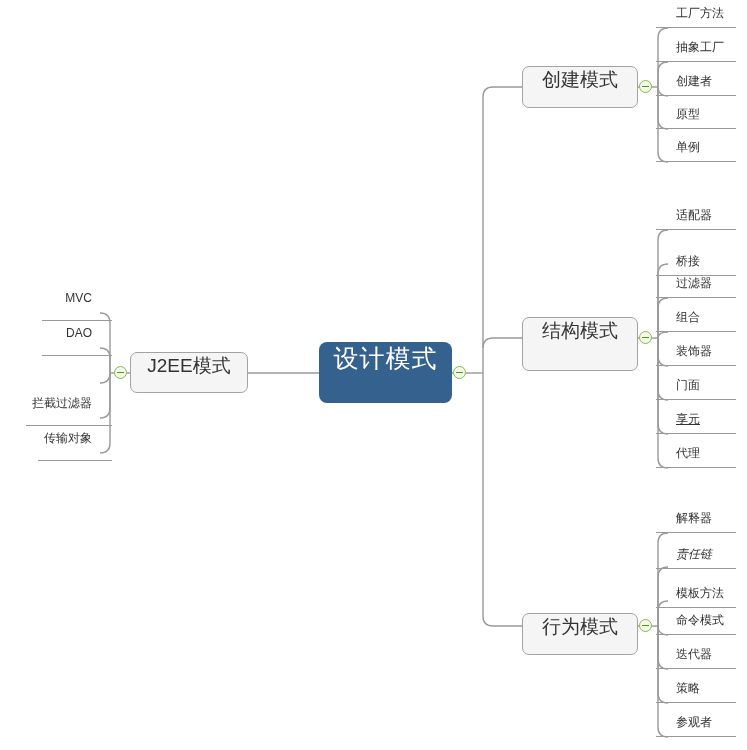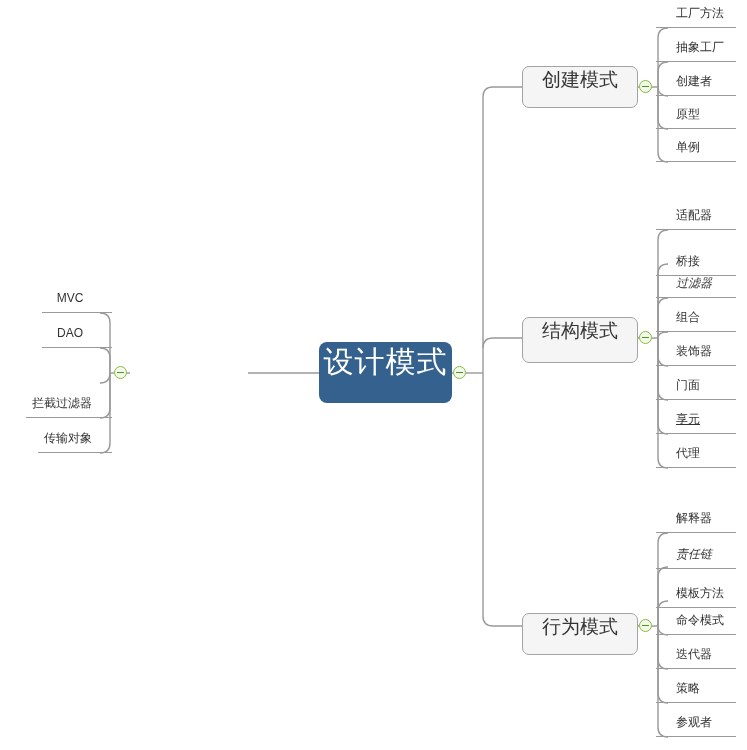--- a/index.html
+++ b/index.html
@@ -14,31 +14,31 @@
     --exp-fill:#F2F9E9;
     --exp-minus:#55931F;
   }
   html,body{margin:0;padding:0;background:#ffffff;}
   body{font-family:"Liberation Sans","DejaVu Sans",sans-serif;}
   #canvas{position:relative;width:747px;height:750px;background:#ffffff;overflow:hidden;}
   #links{position:absolute;left:0;top:0;}
   .node{position:absolute;display:flex;justify-content:center;
         white-space:nowrap;box-sizing:border-box;}
   .root-node{left:319px;top:342px;width:133px;height:61px;background:var(--root-fill);
-        color:var(--root-text);font-size:30px;border-radius:8px;letter-spacing:1px;}
+        color:var(--root-text);font-size:25px;border-radius:8px;letter-spacing:1px;}
   .branch{background:var(--branch-fill);border:1px solid var(--branch-border);
         border-radius:7px;color:var(--branch-text);font-size:19px;}
   .b0{left:130px;top:352px;width:118px;height:41px;}
   .b1{left:522px;top:66px;width:116px;height:42px;}
-  .b2{left:522px;top:317px;width:116px;height:46px;}
+  .b2{left:522px;top:317px;width:116px;height:54px;}
   .b3{left:522px;top:605px;width:116px;height:42px;margin-top:8px;}
   .leaf{position:absolute;box-sizing:border-box;font-size:12px;line-height:20px;
         color:var(--leaf-text);border-bottom:1.4px solid var(--line);white-space:nowrap;}
   .leaf.right{left:656px;padding:0 6px 4px 20px;min-width:80px;text-align:left;}
-  .leaf.left{right:635px;padding:0 20px 4px 6px;min-width:70px;text-align:center;}
+  .leaf.left{right:635px;padding:0 20px 12px 6px;min-width:70px;text-align:right;}
   .expander{position:absolute;width:13px;height:13px;box-sizing:border-box;
         border:1.5px solid var(--exp-border);background:var(--exp-fill);border-radius:50%;
         display:flex;align-items:center;justify-content:center;cursor:pointer;}
   .expander::after{content:"";width:7px;height:0;border-top:1.5px solid var(--exp-minus);}
 </style>
 </head>
 <body>
 
 <div id="canvas">
   <svg id="links" width="747" height="750">
@@ -74,20 +74,23 @@
       <path d="M 658 626 V 626 Q 658 635 668 635" fill="none" stroke="#999999" stroke-width="1.4"></path>
       <path d="M 658 626 V 659 Q 658 669 668 669" fill="none" stroke="#999999" stroke-width="1.4"></path>
       <path d="M 658 626 V 693 Q 658 703 668 703" fill="none" stroke="#999999" stroke-width="1.4"></path>
       <path d="M 658 626 V 727 Q 658 737 668 737" fill="none" stroke="#999999" stroke-width="1.4"></path>
     </svg>
 
   <div class="node root-node">
     <span>设计模式</span>
   </div>
 
+  <div class="node branch b0">
+    <span>J2EE模式</span>
+  </div>
   <div class="node branch b1">
     <span>创建模式</span>
   </div>
   <div class="node branch b2">
     <span>结构模式</span>
   </div>
   <div class="node branch b3">
     <span>行为模式</span>
   </div>
 
@@ -100,21 +103,21 @@
     <div class="leaf left" style="top: 323px;">DAO</div>
     <div class="leaf left" style="top: 393px;">拦截过滤器</div>
     <div class="leaf left" style="top: 428px;">传输对象</div>
     <div class="leaf right" style="top: 3px;">工厂方法</div>
     <div class="leaf right" style="top: 37px;">抽象工厂</div>
     <div class="leaf right" style="top: 71px;">创建者</div>
     <div class="leaf right" style="top: 104px;">原型</div>
     <div class="leaf right" style="top: 137px;">单例</div>
     <div class="leaf right" style="top: 205px;">适配器</div>
     <div class="leaf right" style="top: 239px; margin-top: 12px;">桥接</div>
-    <div class="leaf right" style="top: 273px; font-style: italic;">过滤器</div>
+    <div class="leaf right" style="top: 273px;">过滤器</div>
     <div class="leaf right" style="top: 307px;">组合</div>
     <div class="leaf right" style="top: 341px;">装饰器</div>
     <div class="leaf right" style="top: 375px;">门面</div>
     <div class="leaf right" style="top: 409px; text-decoration: underline;">享元</div>
     <div class="leaf right" style="top: 443px;">代理</div>
     <div class="leaf right" style="top: 508px;">解释器</div>
     <div class="leaf right" style="top: 568px; margin-top: 15px;">模板方法</div>
     <div class="leaf right" style="top: 544px; font-style: italic;">责任链</div>
     <div class="leaf right" style="top: 610px;">命令模式</div>
     <div class="leaf right" style="top: 644px;">迭代器</div>

